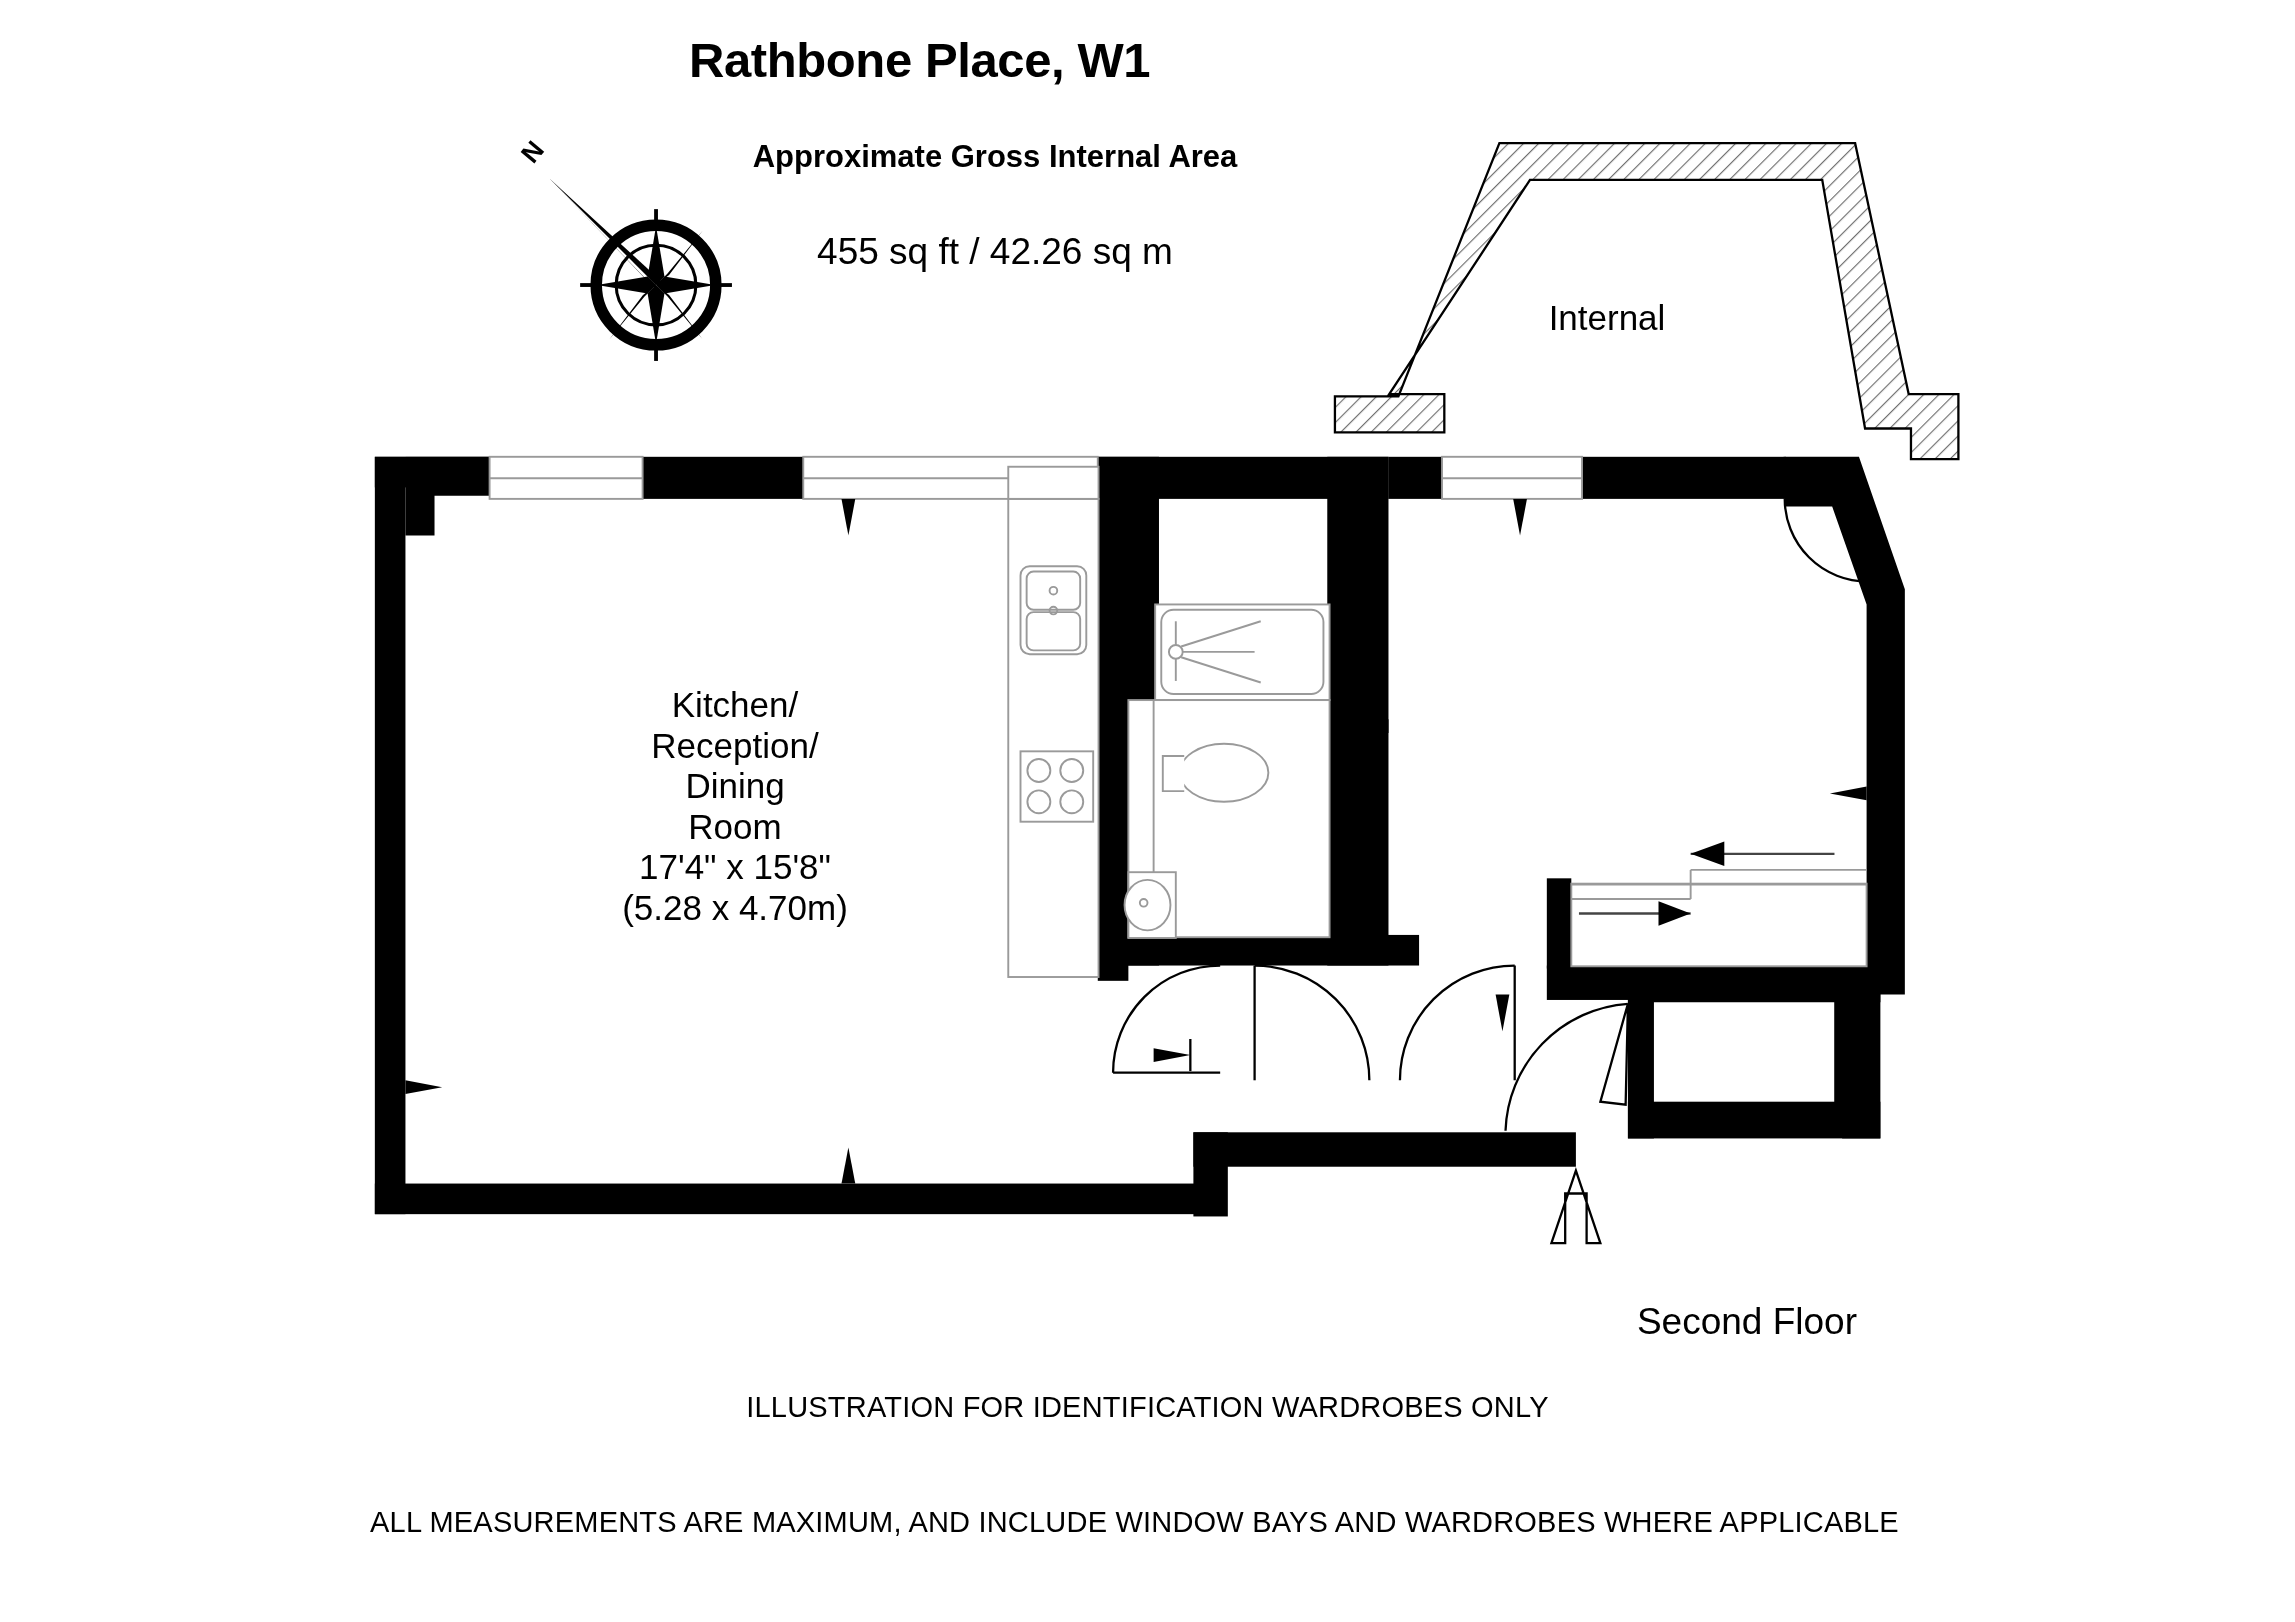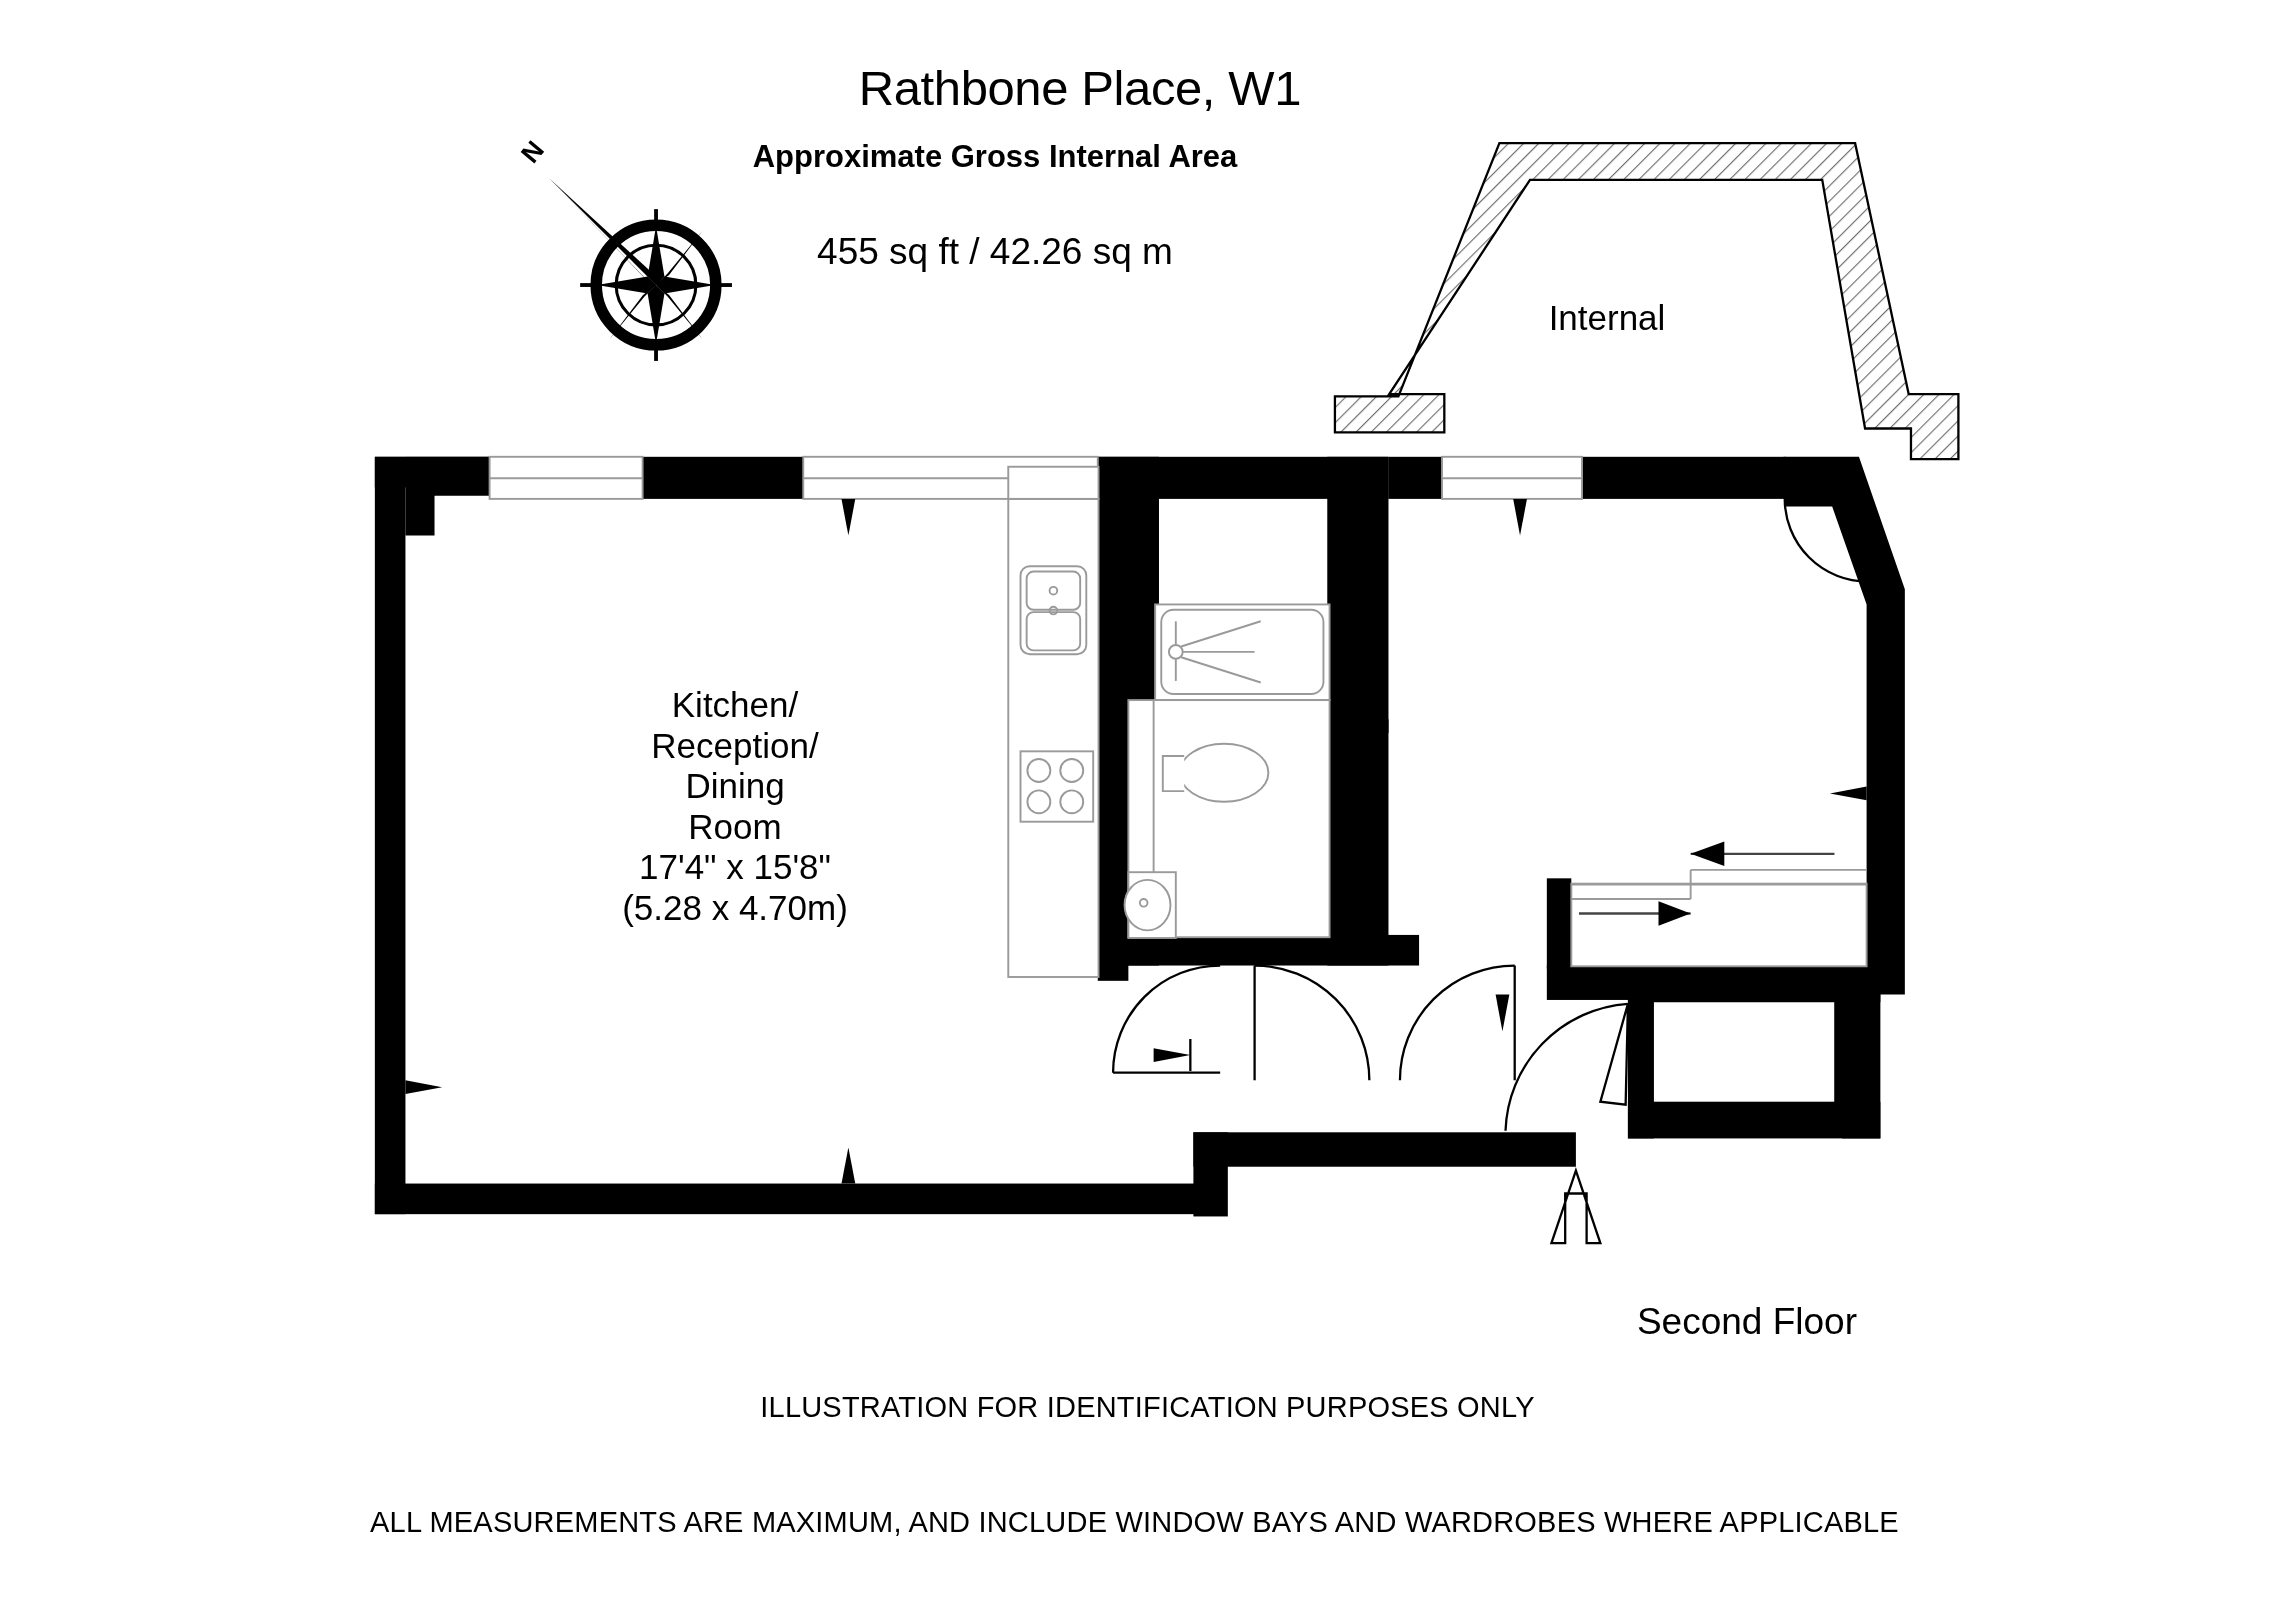--- a/index.html
+++ b/index.html
@@ -28,26 +28,25 @@
     top: 0;
     width: 2295px;
     text-align: center;
     pointer-events: none;
   }
   .plan-title {
     position: absolute;
     left: 689px;
     top: 32px;
     width: 612px;
-    text-align: right;
+    text-align: left;
     font-size: 49px;
-    font-weight: 400;
+    font-weight: 700;
     letter-spacing: -0.4px;
     white-space: nowrap;
-    margin-top: 28px;
   }
   .area-label {
     position: absolute;
     left: 689px;
     top: 139px;
     width: 612px;
     text-align: center;
     font-size: 31px;
     white-space: nowrap;
     font-weight: bold;
@@ -398,17 +397,17 @@
 Reception/
 Dining
 Room
 17'4" x 15'8"
 (5.28 x 4.70m)</div>
 
 
   <div class="room-label" id="label-terrace">Internal</div>
 
   <div class="floor-name">Second Floor</div>
-  <div class="disclaimer1">ILLUSTRATION FOR IDENTIFICATION PURPOSES ONLY</div>
+  <div class="disclaimer1">ILLUSTRATION FOR IDENTIFICATION WARDROBES ONLY</div>
   <div class="disclaimer2">ALL MEASUREMENTS ARE MAXIMUM, AND INCLUDE WINDOW BAYS AND WARDROBES WHERE APPLICABLE</div>
 
 </div>
 
 
 </body></html>

